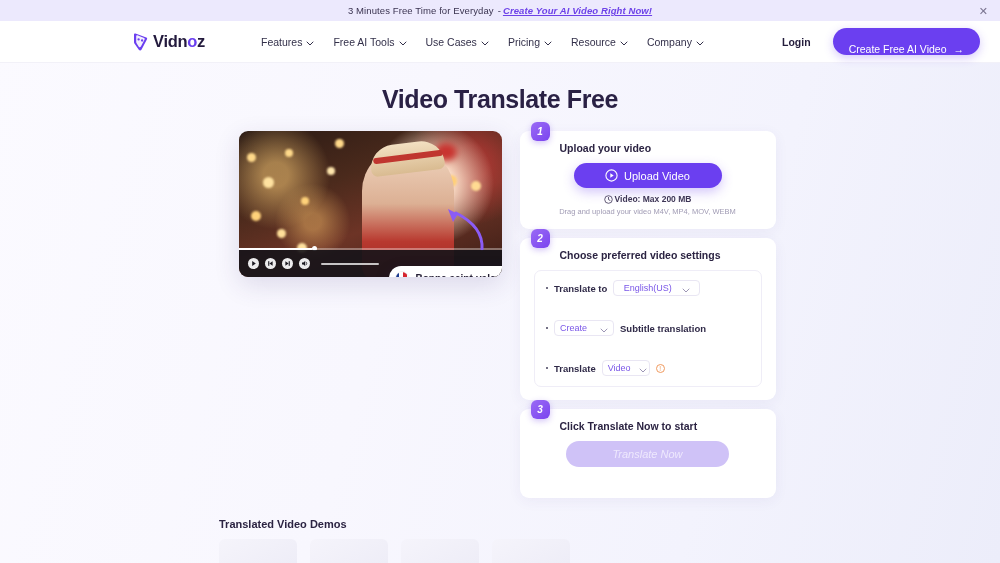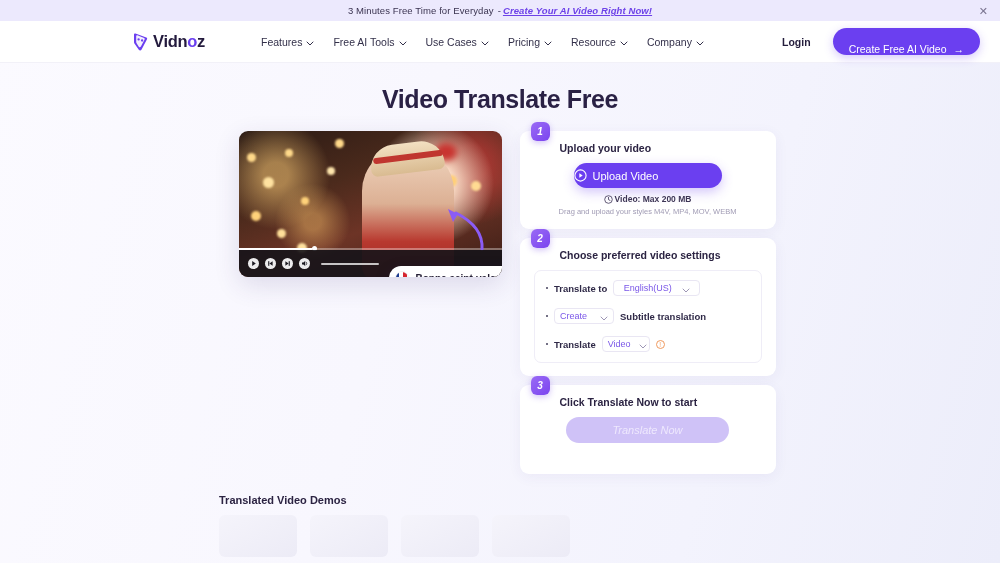--- a/index.html
+++ b/index.html
@@ -293,21 +293,21 @@
   }
 
   .upload-btn {
     display: block;
     margin: 6px auto 0;
     width: 148px; height: 25px;
     background: #6b3ff0;
     border: none; border-radius: 14px;
     color: #fff; font-size: 11px; font-family: inherit;
     cursor: pointer;
-    display: flex; align-items: center; gap: 6px;
+    display: flex; align-items: center; justify-content: center; gap: 6px;
     box-shadow: 0 4px 12px rgba(107,63,240,.3);
   }
   .upload-note {
     margin-top: 6px;
     text-align: center;
     font-size: 8.5px;
     font-weight: 700;
     color: #3d3555;
     display: flex; align-items: center; justify-content: center; gap: 2px;
   }
@@ -317,21 +317,21 @@
     font-size: 7.5px;
     color: #a09bb4;
   }
 
   .settings-box {
     border: 1px solid #efedf7;
     border-radius: 7px;
     padding: 9px 11px 10px;
     display: flex;
     flex-direction: column;
-    gap: 12px;
+    gap: 24px;
   }
   .setting-row { display: flex; align-items: center; gap: 6px; }
   .dot { width: 2.5px; height: 2.5px; border-radius: 50%; background: #45405c; flex: none; }
   .setting-label { font-size: 9.5px; font-weight: 700; color: #2f2947; white-space: nowrap; }
   .select {
     border: 1px solid #e9e6f3;
     border-radius: 4px;
     height: 16px;
     display: flex;
     align-items: center;
@@ -557,21 +557,21 @@
         </svg>
         <span>Upload Video</span>
       </button>
       <div class="upload-note">
         <svg viewBox="0 0 9 9" width="9" height="9">
           <circle cx="4.5" cy="4.5" r="3.8" stroke="#3d3555" stroke-width=".8" fill="none"></circle>
           <path d="M4.5 2.4 V4.6 L6 5.4" stroke="#3d3555" stroke-width=".8" fill="none" stroke-linecap="round"></path>
         </svg>
         <span>Video: Max 200 MB</span>
       </div>
-      <div class="upload-sub">Drag and upload your styles M4V, MP4, MOV, WEBM</div>
+      <div class="upload-sub">Drag and upload your video M4V, MP4, MOV, WEBM</div>
     </div>
 
     <div class="step-card">
       <div class="step-badge">2</div>
       <div class="step-title">Choose preferred video settings</div>
       <div class="settings-box">
 
         <div class="setting-row">
           <span class="dot"></span>
           <span class="setting-label">Translate to</span>

